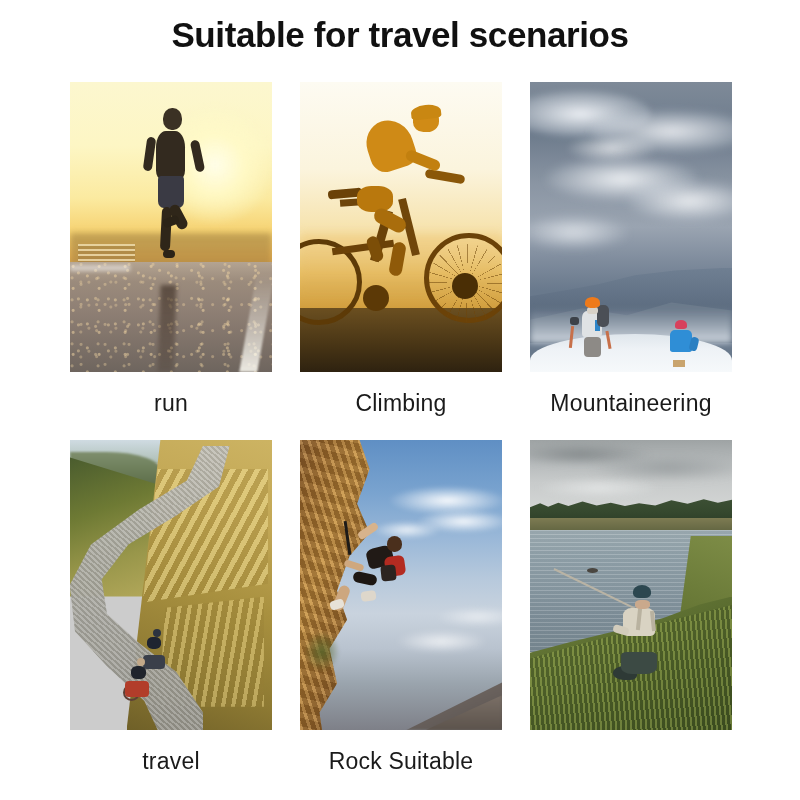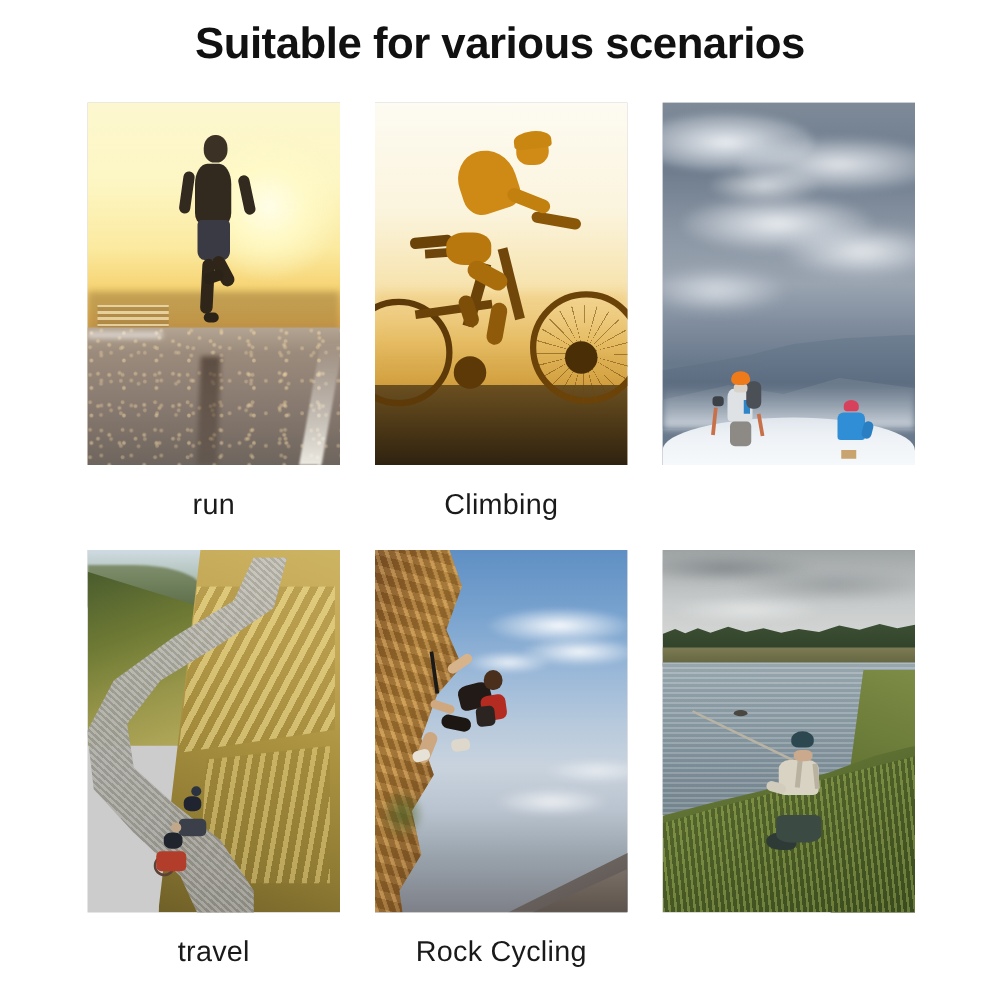--- a/index.html
+++ b/index.html
@@ -298,21 +298,21 @@
   .fi-strapL{position:absolute;left:53%;top:58%;width:4px;height:22px;background:#b9b2a0;transform:rotate(6deg);}
   .fi-strapR{position:absolute;left:60%;top:59%;width:4px;height:20px;background:#b9b2a0;transform:rotate(-6deg);}
   .fi-waders{position:absolute;left:45%;top:73%;width:36px;height:22px;border-radius:16% 16% 30% 30%;background:#3c4a44;}
   .fi-boot{position:absolute;left:41%;top:78%;width:24px;height:14px;border-radius:48% 30% 30% 48%;background:#2e3a36;}
   .fi-arm{position:absolute;left:41%;top:64%;width:16px;height:8px;border-radius:4px;background:#d2ccbc;transform:rotate(16deg);}
   .fi-rod{position:absolute;left:12%;top:44%;width:92px;height:2px;background:#b9b3a4;transform:rotate(26deg);transform-origin:left center;}
 </style>
 </head>
 <body>
 
-<div class="page-title">Suitable for various scenarios</div>
+<div class="page-title">Suitable for travel scenarios</div>
 
 <div class="grid">
 
   <div class="cell">
     <div class="photo">
       <div class="layer run-sky"></div>
       <div class="run-glow"></div>
       <div class="run-hills"></div>
       <div class="run-fence"></div>
       <div class="run-road"></div>
@@ -381,20 +381,21 @@
       <div class="mt-c1-blue"></div>
       <div class="mt-c1-pack"></div>
       <div class="mt-c1-arm"></div>
       <div class="mt-c1-face"></div>
       <div class="mt-c1-helmet"></div>
       <div class="mt-c2-tan"></div>
       <div class="mt-c2-body"></div>
       <div class="mt-c2-arm"></div>
       <div class="mt-c2-hat"></div>
     </div>
+    <div class="caption">Mountaineering</div>
   </div>
 
   <div class="row-gap"></div>
 
   <div class="cell">
     <div class="photo">
       <div class="layer tv-bg"></div>
       <div class="tv-sky"></div>
       <div class="tv-farhill"></div>
       <div class="tv-slopeL"></div>
@@ -432,21 +433,21 @@
       <div class="rc-climber-torso"></div>
       <div class="rc-pack"></div>
       <div class="rc-pack-dk"></div>
       <div class="rc-climber-head"></div>
       <div class="rc-armdn"></div>
       <div class="rc-thigh"></div>
       <div class="rc-shin"></div>
       <div class="rc-shoe"></div>
       <div class="rc-shoe2"></div>
     </div>
-    <div class="caption">Rock Cycling</div>
+    <div class="caption">Rock Suitable</div>
   </div>
 
   <div class="cell">
     <div class="photo">
       <div class="fi-sky"></div>
       <div class="fi-cl"></div>
       <div class="fi-cl2"></div>
       <div class="fi-cl3"></div>
       <div class="fi-trees"></div>
       <div class="fi-bank-far"></div>

